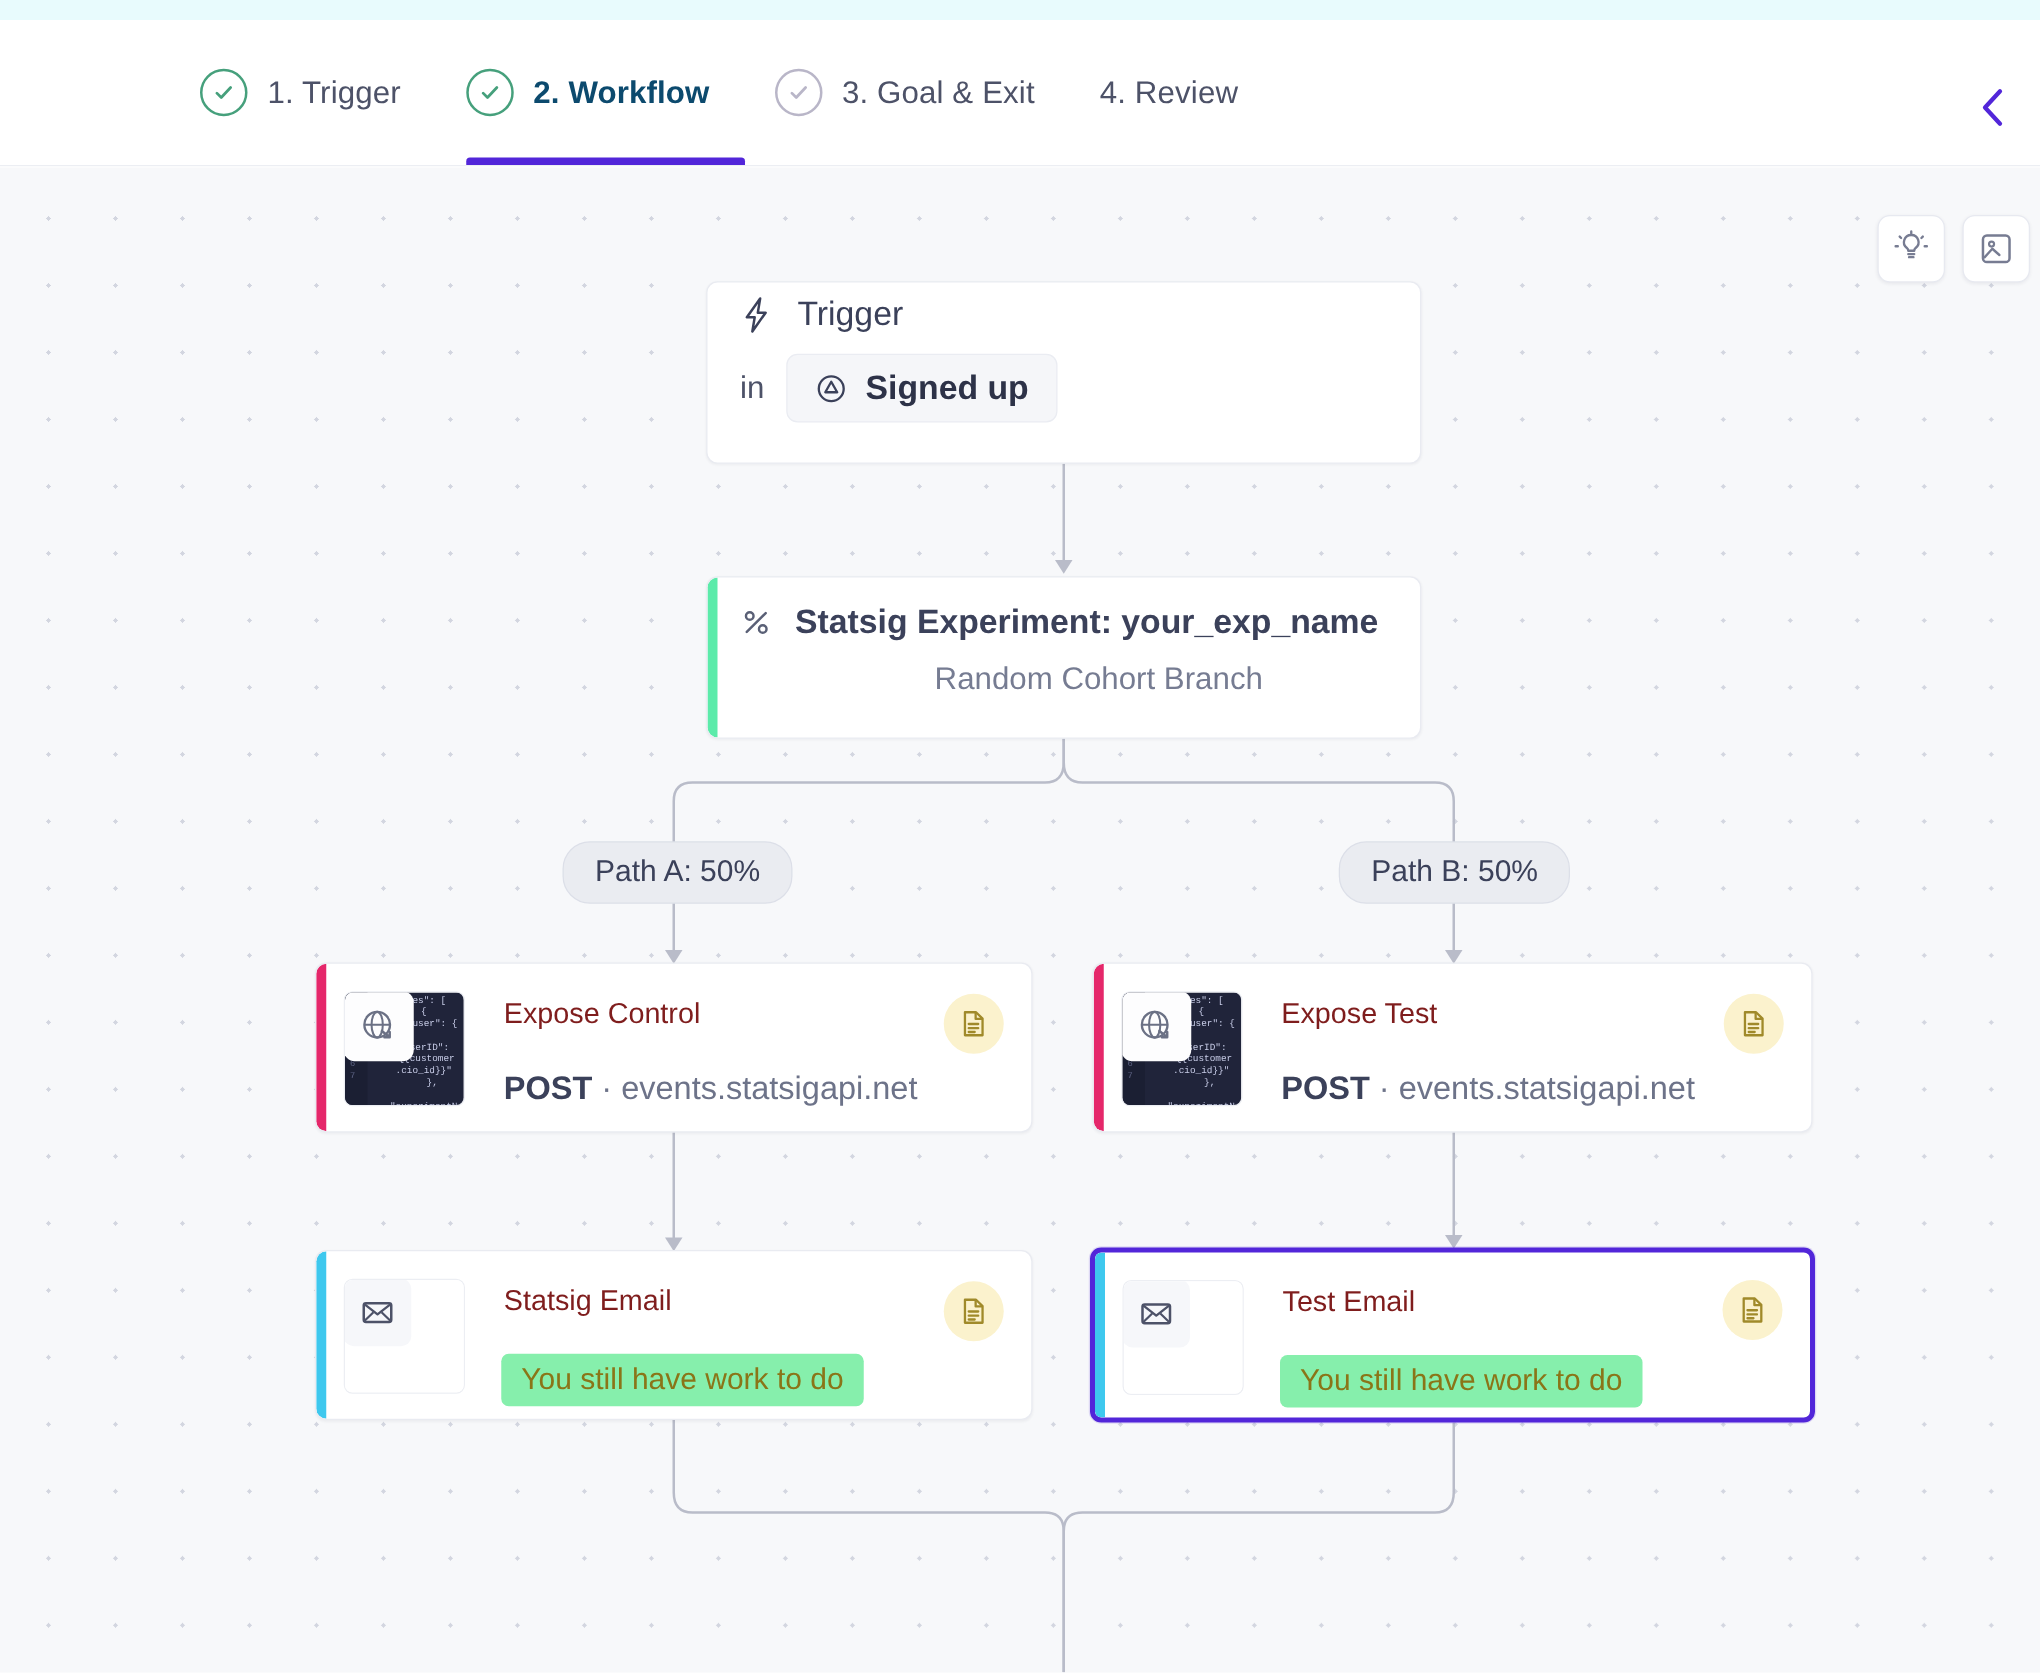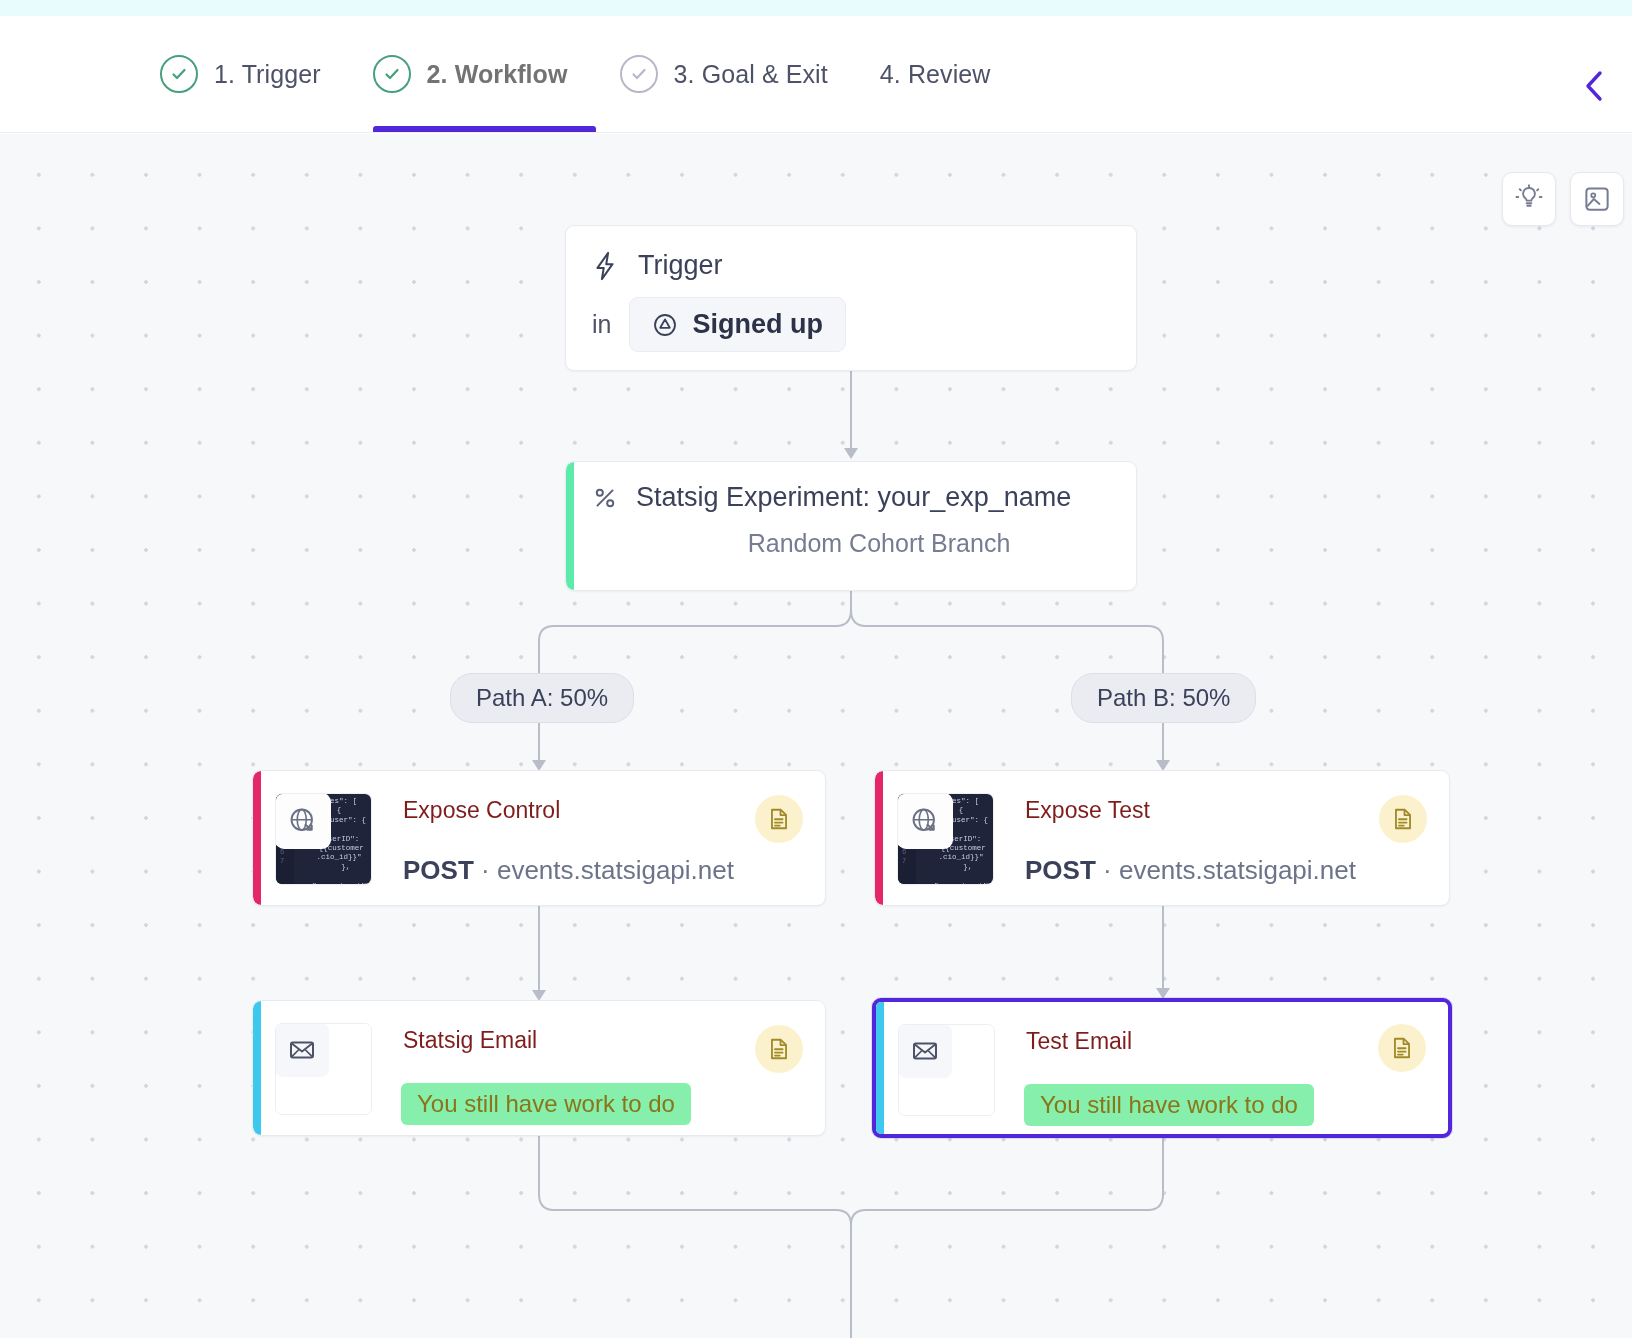--- a/index.html
+++ b/index.html
@@ -19,21 +19,21 @@
   .header{position:absolute;left:0;top:16px;width:1632px;height:117px;background:#ffffff;
           border-bottom:1px solid #eceef3;box-sizing:border-box;}
   .steps{position:absolute;left:160px;top:0;height:116px;display:flex;align-items:center;gap:0;}
   .step{display:flex;align-items:center;gap:16px;padding:0 28px 0 0;height:116px;cursor:pointer;position:relative;}
   .step + .step{margin-left:24px;}
   .step-circle{width:38px;height:38px;border-radius:50%;border:2.5px solid #46a07c;
      display:flex;align-items:center;justify-content:center;box-sizing:border-box;flex:0 0 auto;}
   .step-circle svg{display:block;}
   .step-circle.pending{border-color:#b9b6c8;}
   .step-label{font-size:25px;color:#4d5268;letter-spacing:.1px;white-space:nowrap;}
-  .step.current .step-label{font-weight:bold;color:#737373;}
+  .step.current .step-label{font-weight:bold;color:#0c4a6e;}
   .step.plain .step-label{color:#4d5268;}
   .step-underline{position:absolute;left:0;bottom:0;height:6px;width:100%;background:#5226d9;border-radius:3px 3px 0 0;}
   .collapse-btn{position:absolute;right:16px;top:48px;width:44px;height:44px;display:flex;
      align-items:center;justify-content:center;cursor:pointer;}
 
   
   .canvas{position:absolute;left:0;top:134px;width:1632px;height:1204px;background:#f7f8fa;overflow:hidden;}
   .dots{position:absolute;left:0;top:0;width:100%;height:100%;
     background-image:radial-gradient(#d3d6e0 1.6px, transparent 1.7px);
     background-size:53.6px 53.6px;background-position:12px 14px;}
@@ -44,32 +44,32 @@
     box-shadow:0 1px 3px rgba(30,35,60,.07);display:flex;align-items:center;justify-content:center;cursor:pointer;}
 
   
   .edges{position:absolute;left:0;top:0;width:1632px;height:1204px;pointer-events:none;}
 
   
   .node{position:absolute;background:#ffffff;border:1px solid #e9ebf1;border-radius:9px;
         box-shadow:0 1px 2px rgba(30,35,60,.05);box-sizing:border-box;cursor:pointer;}
 
   
-  #trigger-node{left:565px;top:91px;width:572px;height:146px;padding:24px 26px 0 26px;}
+  #trigger-node{left:565px;top:91px;width:572px;height:146px;padding:10px 26px 0 26px;}
   .trig-row1{display:flex;align-items:center;gap:20px;}
   .trig-title{font-size:27px;color:#3b415a;}
   .trig-row2{display:flex;align-items:center;gap:18px;margin-top:16px;}
   .trig-in{font-size:25px;color:#4d5268;}
   .chip{display:inline-flex;align-items:center;gap:14px;background:#f5f6f9;border:1px solid #eaecf2;
         border-radius:9px;padding:11px 22px;font-size:27px;font-weight:bold;color:#2d3248;}
 
   
   #experiment-node{left:565px;top:327px;width:572px;height:130px;padding:20px 0 0 0;overflow:hidden;}
   .accent-left{position:absolute;left:0;top:0;bottom:0;width:8px;border-radius:9px 0 0 9px;}
-  .exp-row1{display:flex;align-items:center;gap:18px;padding-left:26px;}
+  .exp-row1{display:flex;align-items:center;gap:18px;padding-left:26px;font-weight:bold;}
   .exp-title{font-size:27px;color:#3b415a;white-space:nowrap;}
   .exp-sub{font-size:25px;color:#767c92;padding-left:24px;margin-top:16px;margin-left:32px;}
 
   
   .path-pill{position:absolute;background:#eaecf1;border:1px solid #dcdfe8;border-radius:22px;
      padding:10px 25px;font-size:24px;color:#3b415a;white-space:nowrap;cursor:pointer;margin-top:35px;}
   #path-a-pill{left:450px;top:504px;}
   #path-b-pill{left:1071px;top:504px;}
 
   

